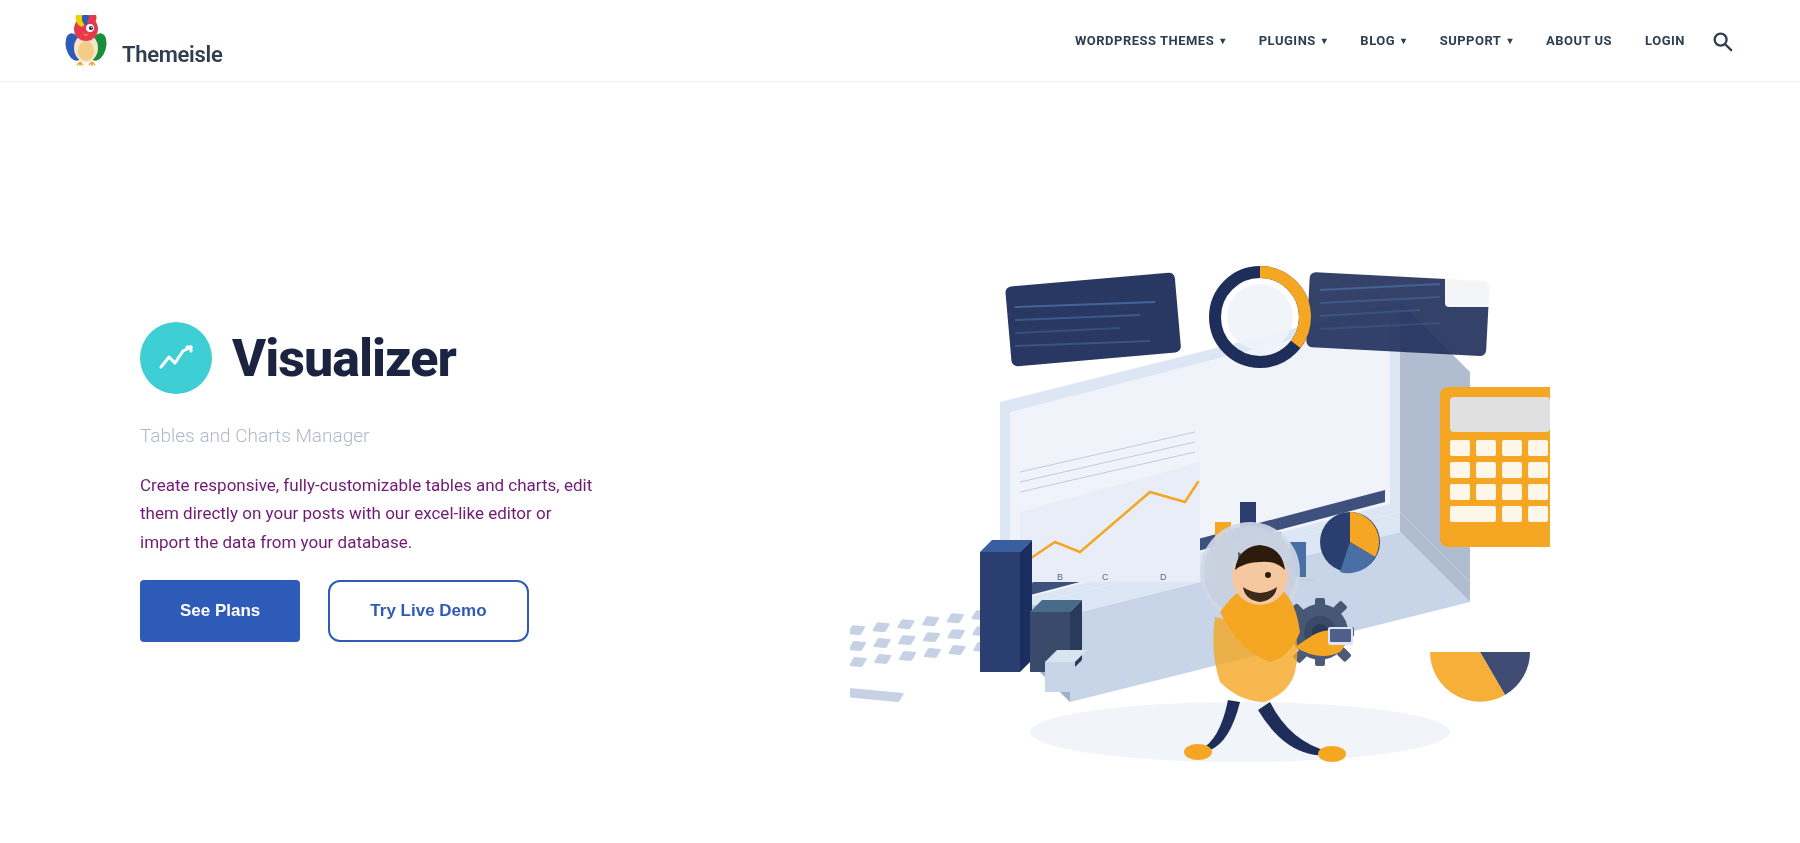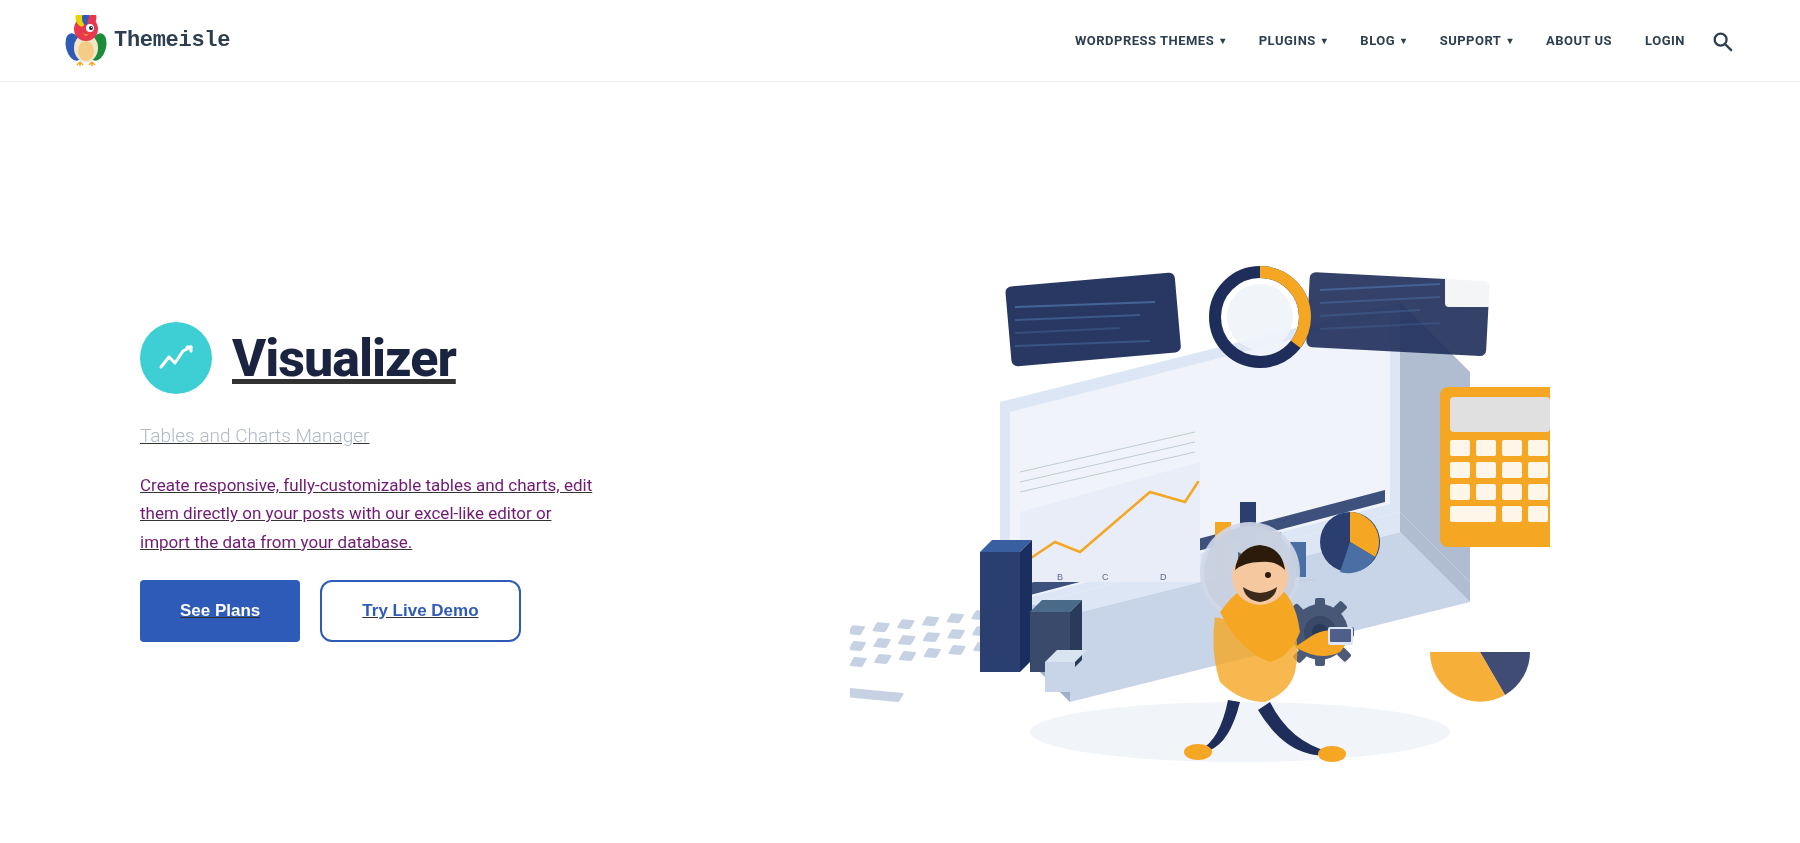--- a/index.html
+++ b/index.html
@@ -10,24 +10,23 @@
       display: flex;
       align-items: center;
       justify-content: space-between;
       padding: 0 60px;
       height: 82px;
       border-bottom: 1px solid #f0f0f0;
       background: #fff;
     }
     .logo-area {
       display: flex;
-      align-items: center;
-      gap: 2px;
+      align-items: flex-end;
+      gap: 10px;
       text-decoration: none;
-      font-family: Liberation Mono, monospace;
     }
     .logo-bird {
       width: 52px;
       height: 52px;
     }
     .logo-text {
       font-size: 22px;
       font-weight: 600;
       color: #2c3e50;
       letter-spacing: -0.3px;
@@ -71,21 +70,20 @@
       align-items: center;
       min-height: 760px;
       padding: 60px 60px 60px 140px;
       position: relative;
       overflow: hidden;
     }
     .hero-left {
       flex: 0 0 520px;
       max-width: 520px;
       z-index: 2;
-      text-decoration: underline;
     }
     .hero-icon-title {
       display: flex;
       align-items: center;
       gap: 20px;
       margin-bottom: 30px;
     }
     .hero-icon-circle {
       width: 72px;
       height: 72px;
@@ -114,21 +112,21 @@
     }
     .hero-description {
       font-size: 17px;
       color: #701a75;
       line-height: 1.65;
       margin-bottom: 24px;
       max-width: 460px;
     }
     .hero-buttons {
       display: flex;
-      gap: 20px;
+      gap: 28px;
       align-items: center;
     }
     .btn-primary {
       background: #2f5bb8;
       color: #fff;
       border: none;
       border-radius: 4px;
       padding: 0 40px;
       height: 62px;
       font-size: 17px;

